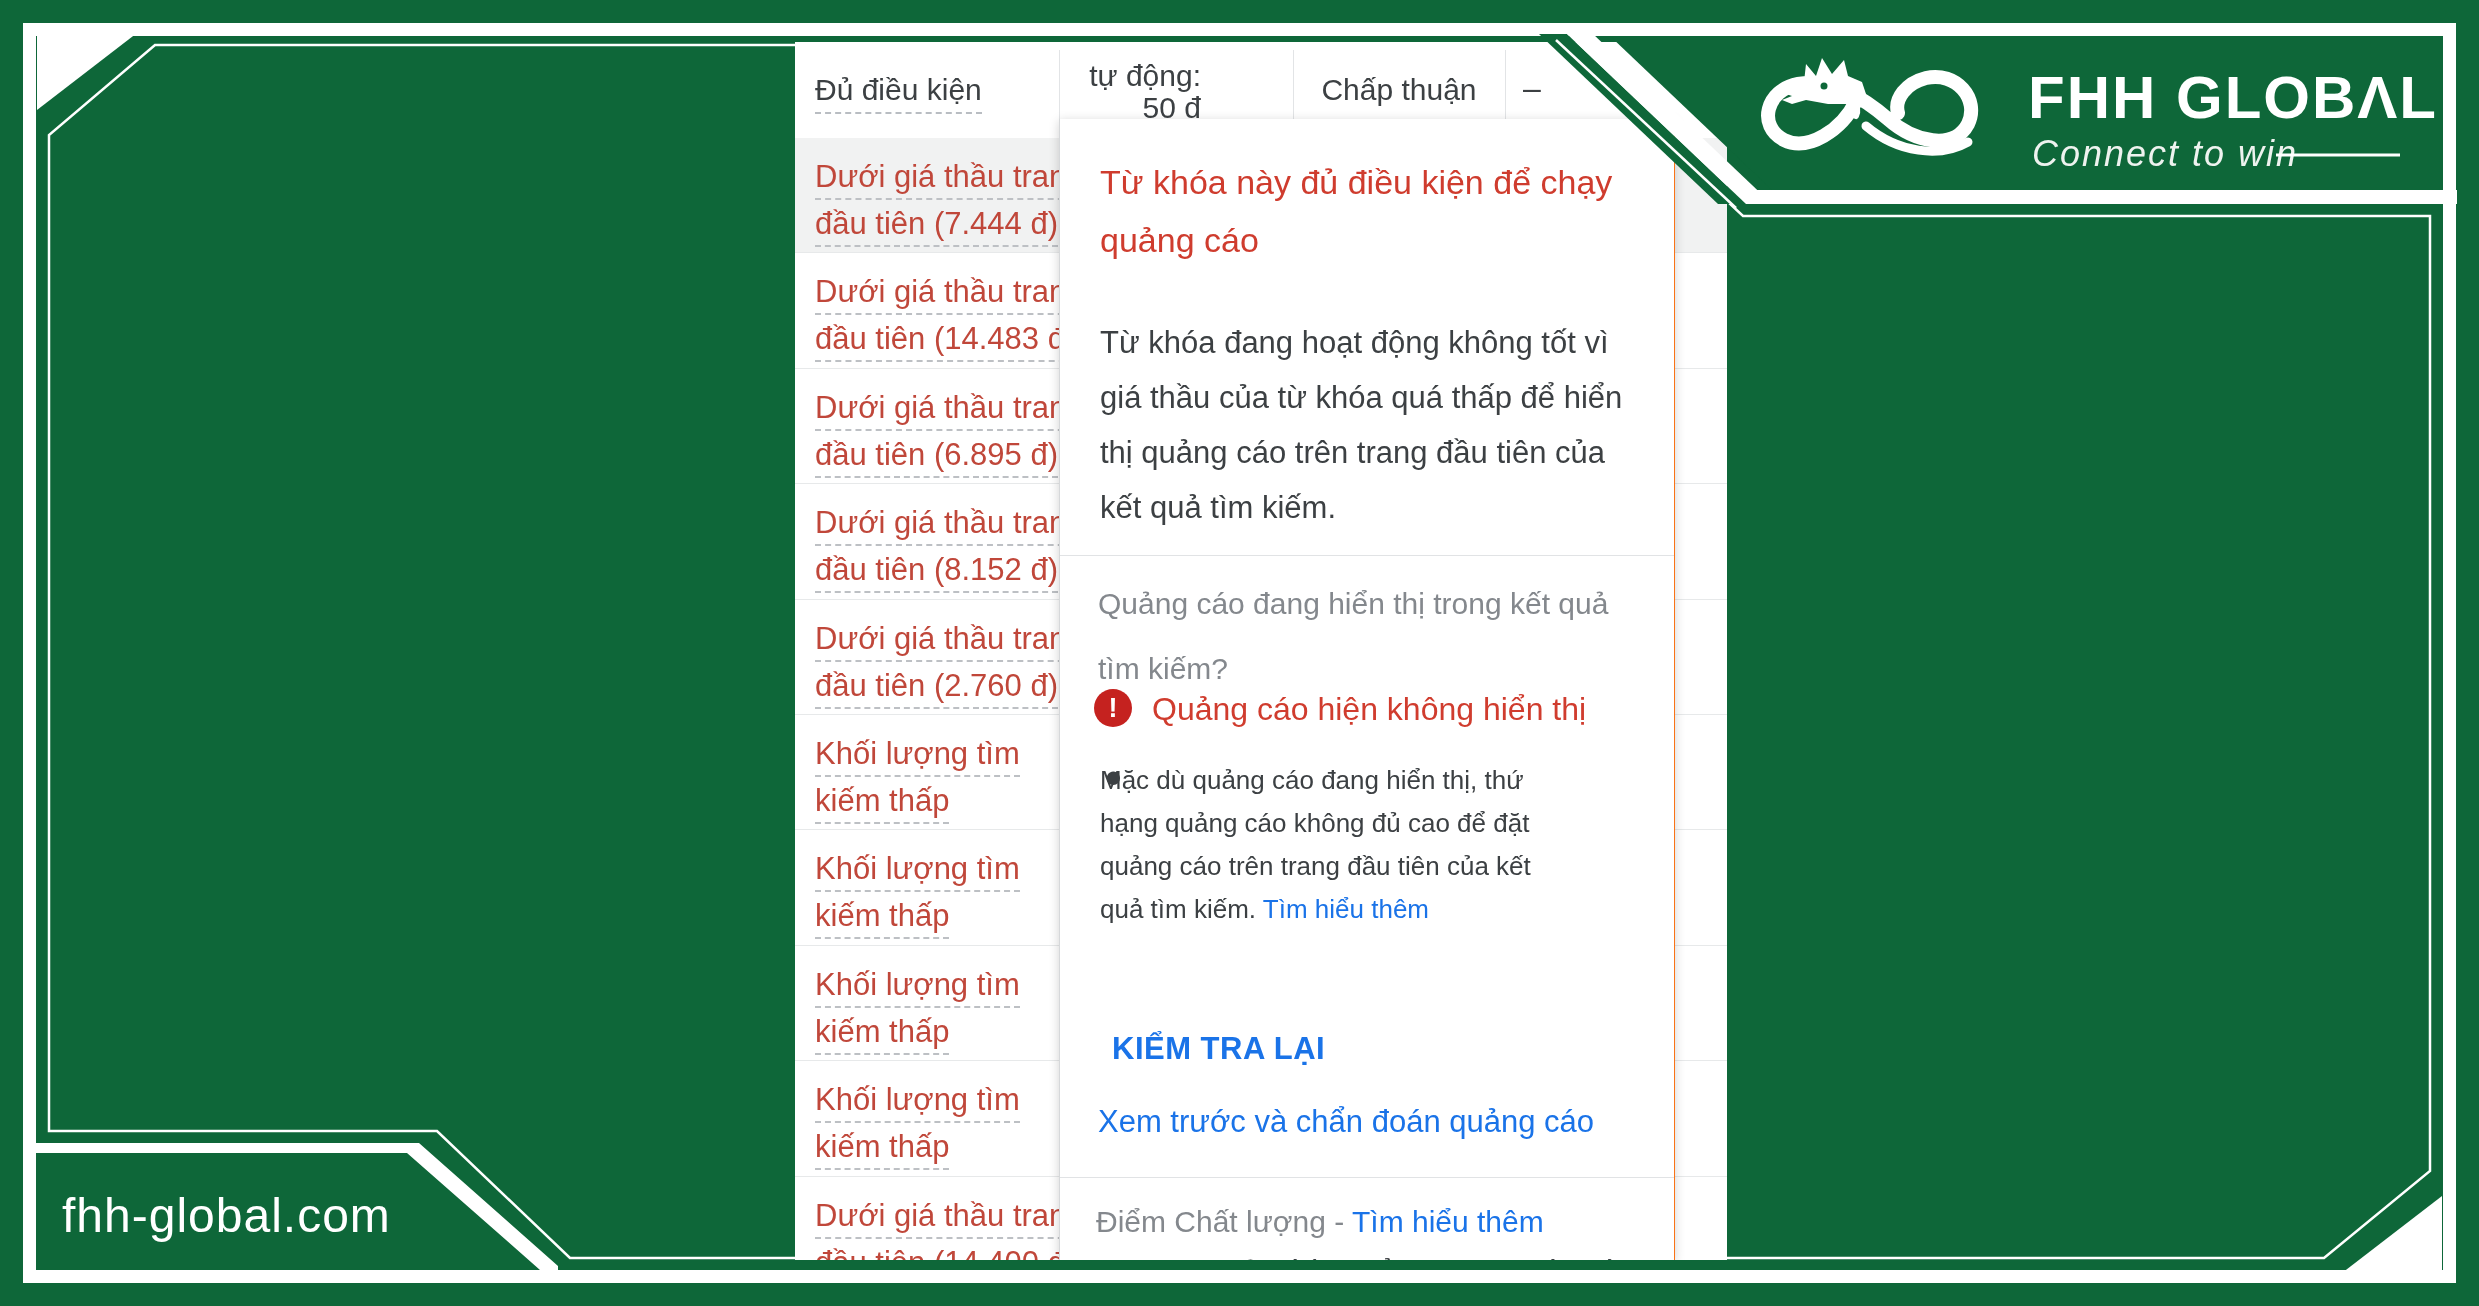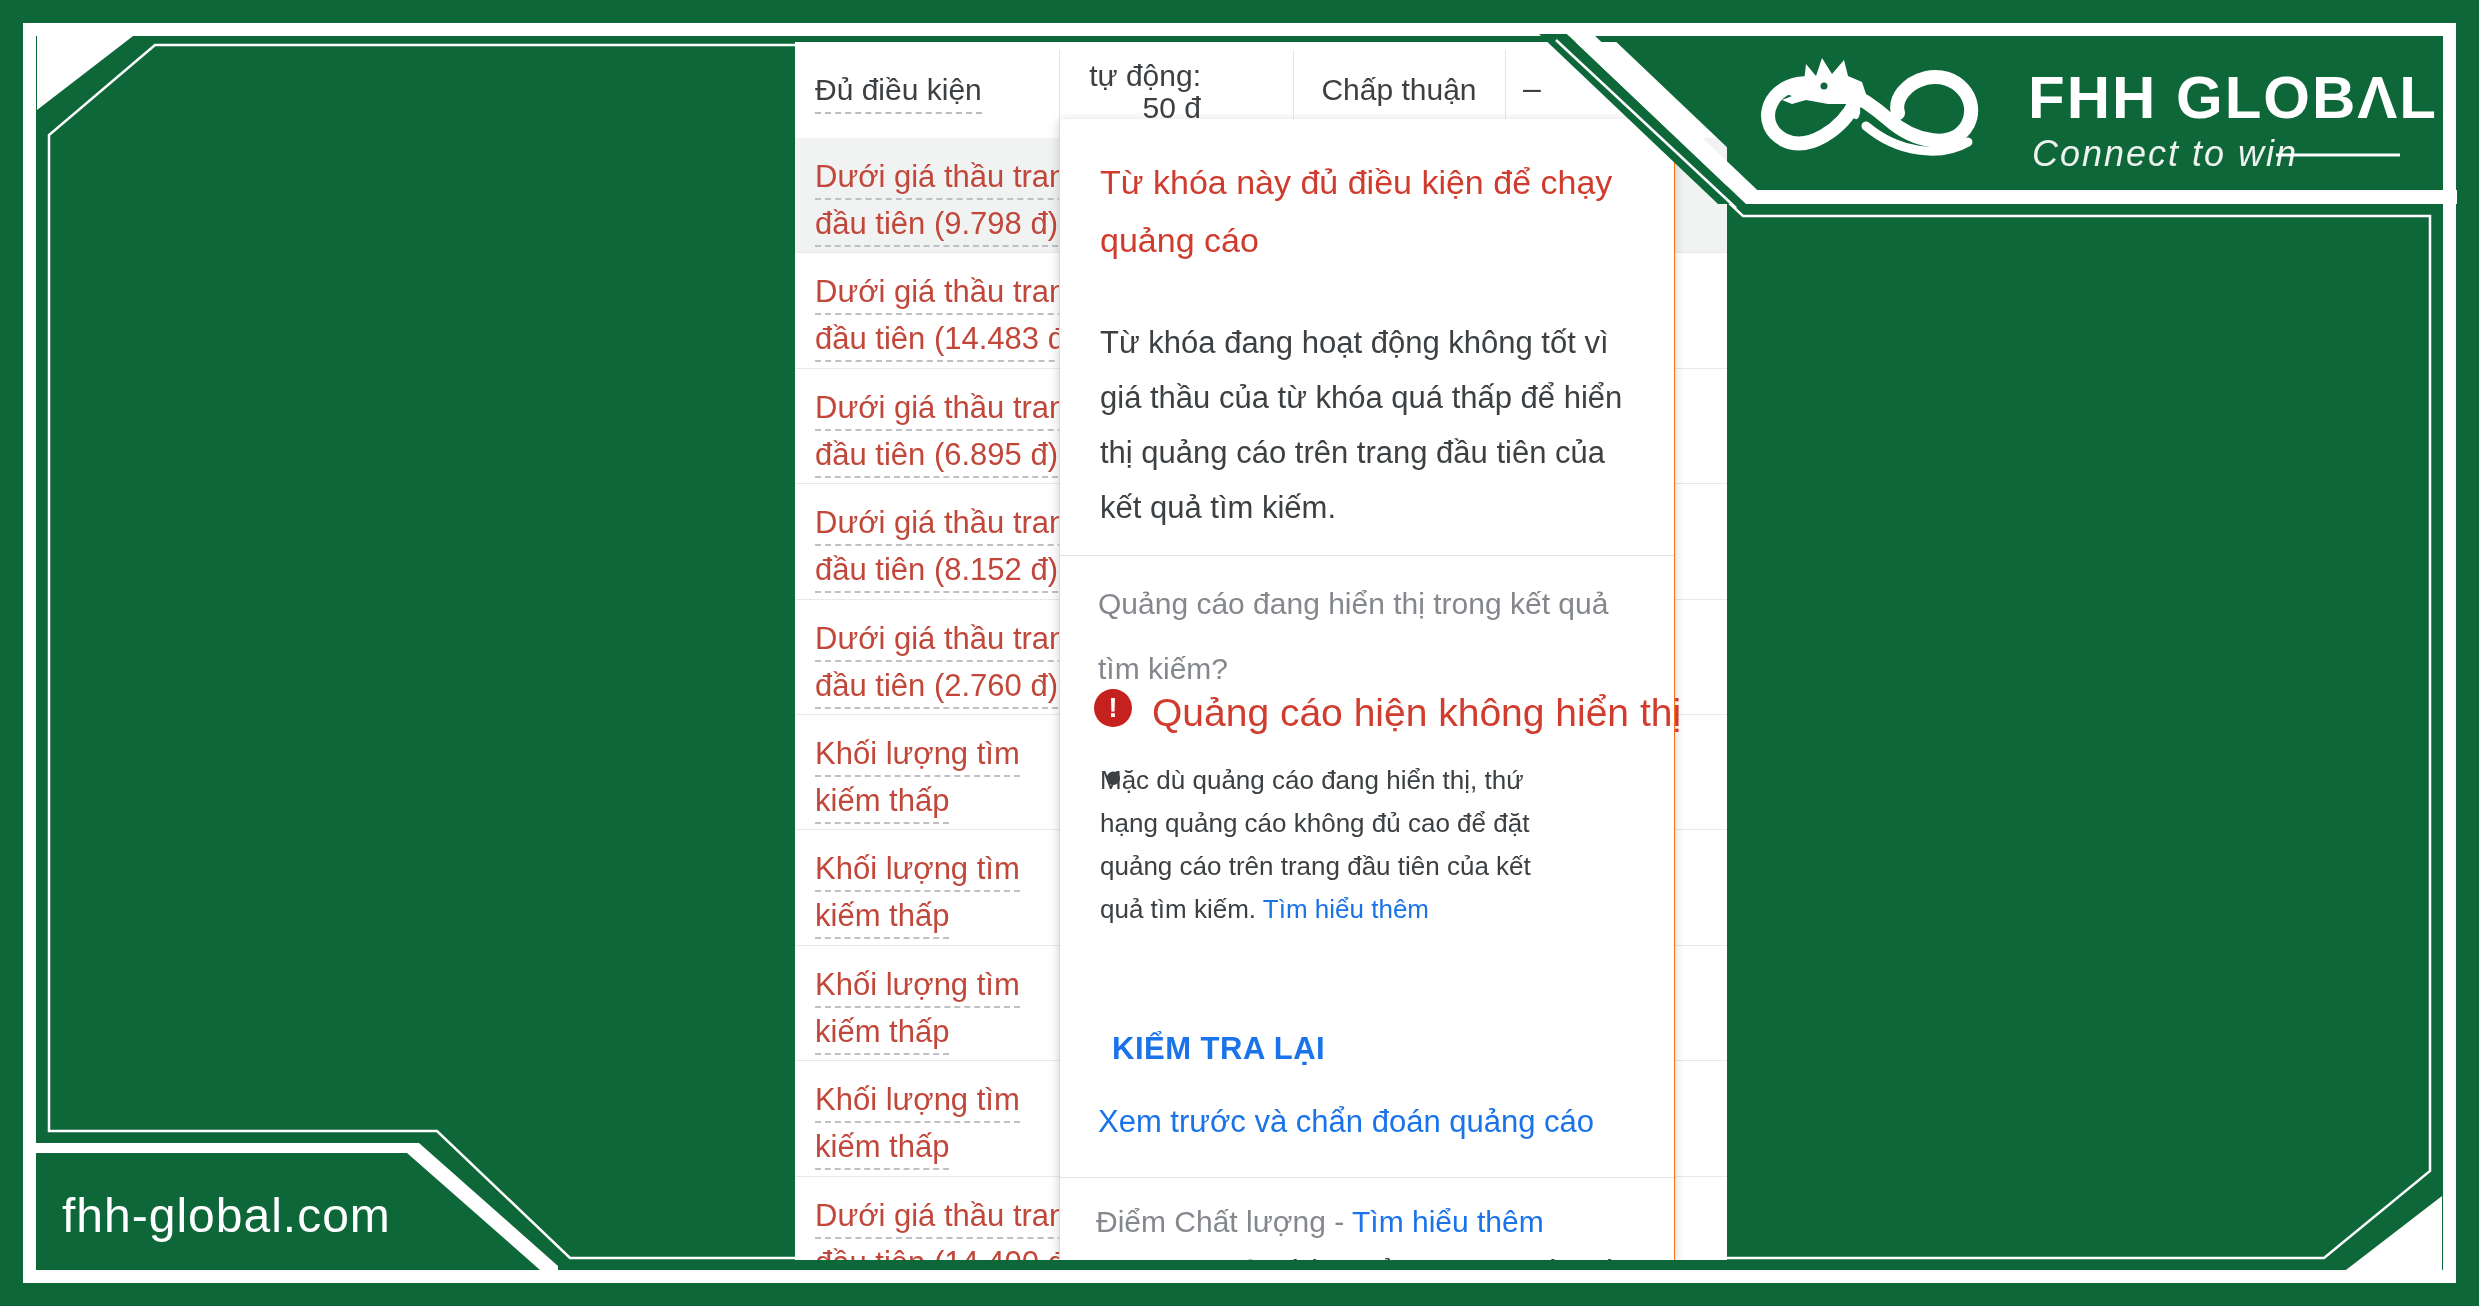--- a/index.html
+++ b/index.html
@@ -43,21 +43,21 @@
   #popup-title{left:40px;top:34px;width:520px;font-size:34px;line-height:58px;color:#cf3c2e;}
   #popup-body{left:40px;top:196px;width:548px;font-size:31px;line-height:55px;color:#3c4043;}
   .divider{left:0;width:100%;height:1px;background:#e1e3e5;}
   #divider-1{top:436px;}
   #popup-question{left:38px;top:452px;width:560px;font-size:30px;line-height:65px;color:#84888d;}
   #warning-row{left:34px;top:570px;height:44px;}
   #warning-icon{
     position:absolute;left:0;top:0;width:38px;height:38px;border-radius:50%;
     background:#c5221f;color:#fff;font-size:27px;font-weight:bold;text-align:center;line-height:38px;
   }
-  #warning-text{position:absolute;left:58px;top:2px;white-space:nowrap;font-size:39px;color:#d03c2e;}
+  #warning-text{position:absolute;left:58px;top:2px;white-space:nowrap;font-size:32px;color:#d03c2e;}
   #bullet-row{left:40px;top:640px;width:520px;}
   #bullet-dot{position:absolute;left:4px;top:0px;color:#3c4043;font-size:31px;}
   #bullet-text{width:480px;font-size:26px;line-height:43px;color:#3c4043;}
   a.link{color:#1a73e8;text-decoration:none;}
   #check-again{left:52px;top:912px;font-size:31px;font-weight:bold;color:#1a73e8;letter-spacing:.5px;white-space:nowrap;cursor:pointer;}
   #preview-link{left:38px;top:985px;font-size:31px;color:#1a73e8;white-space:nowrap;cursor:pointer;}
   #divider-2{top:1058px;}
   #quality-line{left:36px;top:1086px;font-size:30px;color:#84888d;white-space:nowrap;}
   #quality-body{left:36px;top:1132px;width:575px;font-size:29px;line-height:42px;color:#3c4043;}
 </style>
@@ -95,21 +95,21 @@
       <div id="dash-header">–</div>
       <div class="col-sep" style="left:264px"></div>
       <div class="col-sep" style="left:498px"></div>
       <div class="col-sep" style="left:710px"></div>
     </div>
 
     <div id="rows-host">
         <div class="row hl" style="top: 96px; height: 114px;">
     <div class="row-inner">
       <span class="row-line">Dưới giá thầu trang</span>
-      <span class="row-line">đầu tiên (9.798 đ)</span>
+      <span class="row-line">đầu tiên (7.444 đ)</span>
     </div>
   </div>
         <div class="row" style="top: 211px; height: 115px;">
     <div class="row-inner">
       <span class="row-line">Dưới giá thầu trang</span>
       <span class="row-line">đầu tiên (14.483 đ)</span>
     </div>
   </div>
         <div class="row" style="top: 327px; height: 114px;">
     <div class="row-inner">

